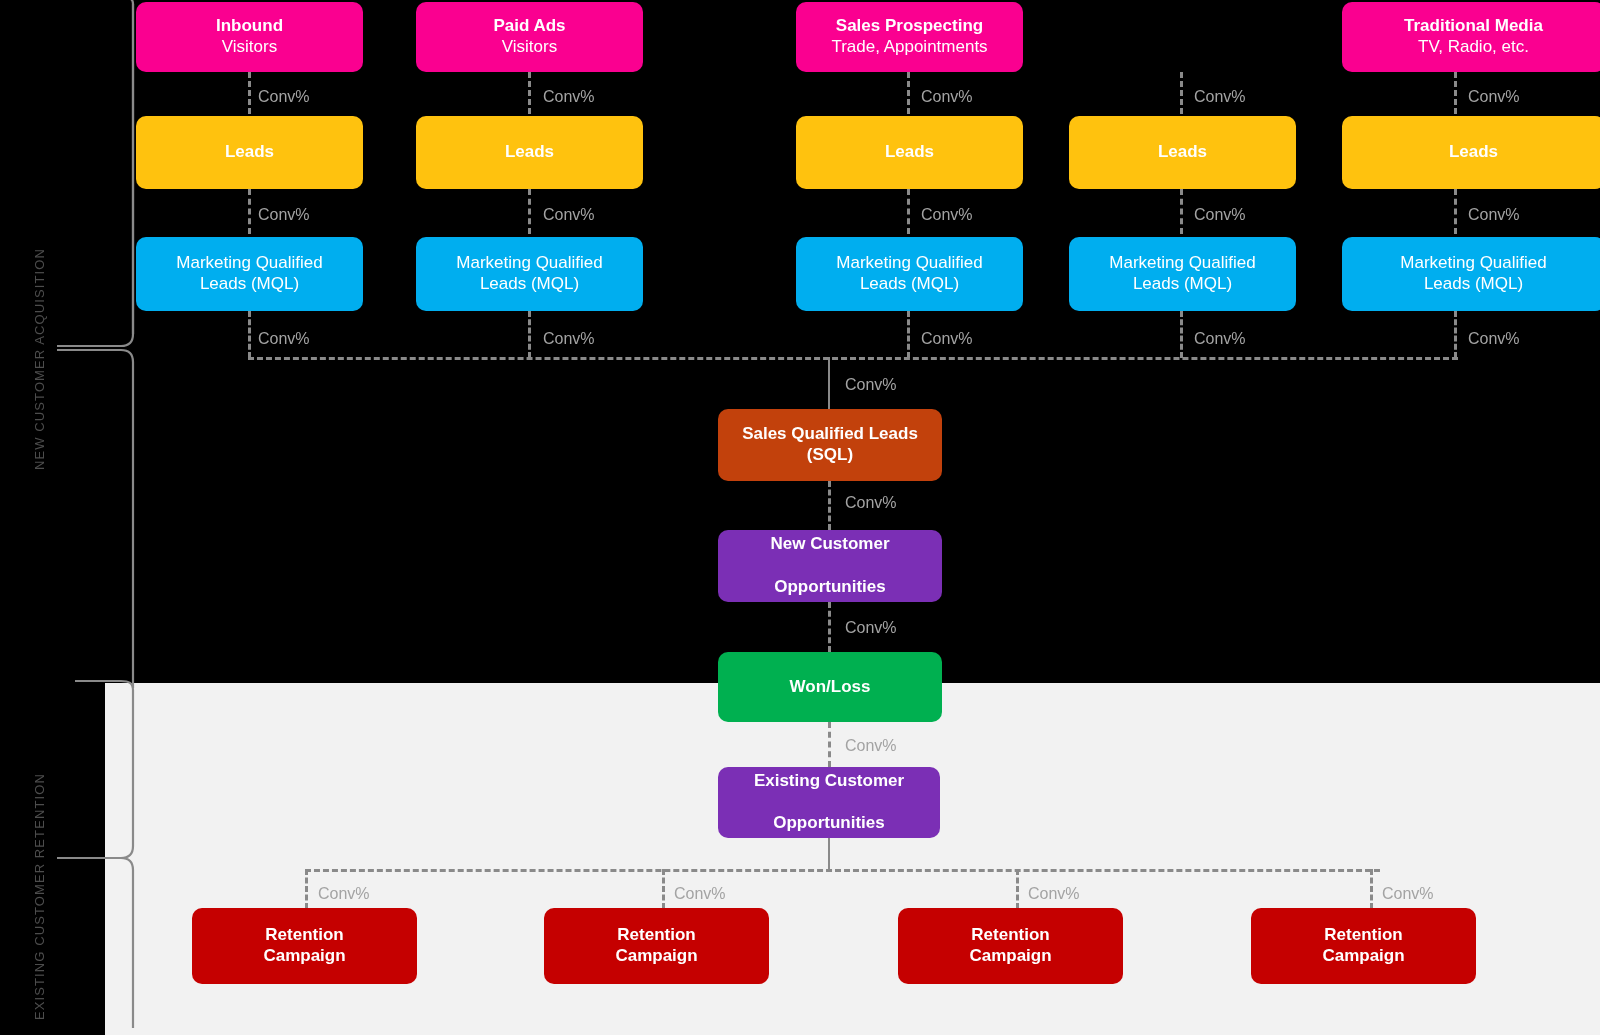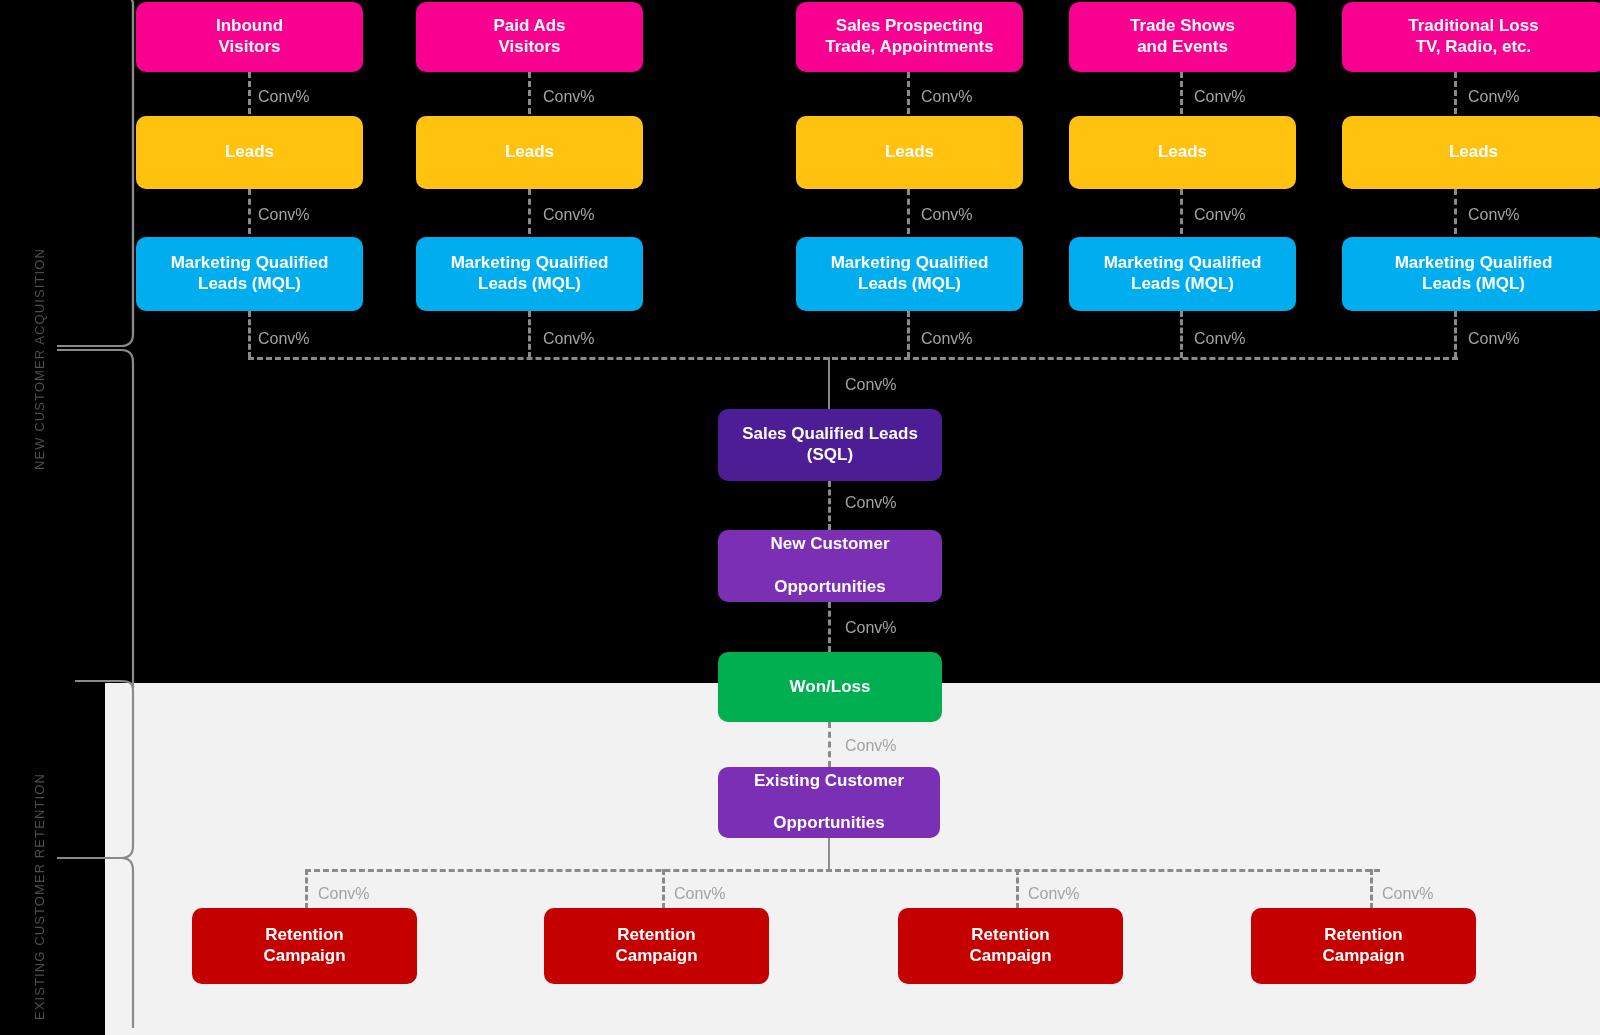--- a/index.html
+++ b/index.html
@@ -7,26 +7,26 @@
   #stage{position:relative;width:1600px;height:1035px;background:#000;overflow:hidden;}
 
   
   #retention-band{position:absolute;left:105px;top:683px;width:1495px;height:352px;background:#f2f2f2;}
 
   
   .node{position:absolute;border-radius:10px;display:flex;flex-direction:column;
         align-items:center;justify-content:center;text-align:center;color:#fff;
         line-height:1.22;box-sizing:border-box;padding:4px 8px;}
   .node .l1{font-weight:bold;}
-  .node .l2{font-weight:bold;}
+  .node .l2{font-weight:normal;}
 
   .pink  {background:#FA0090;}
   .yellow{background:#FFC20E;}
   .blue  {background:#00AEEF;}
-  .red   {background:#4c1d95;}
+  .red   {background:#c2410c;}
   .purple{background:#7B2FB5;justify-content:space-between;}
   .green {background:#00B050;}
   .dred  {background:#C50000;}
 
   
   .vdash{position:absolute;width:0;border-left:3px dashed #8a8a8a;}
   .vsolid{position:absolute;width:0;border-left:2px solid #8a8a8a;}
   .hdash{position:absolute;height:0;border-top:3px dashed #8a8a8a;}
   .conv{position:absolute;color:#a3a3a3;font-size:16px;white-space:nowrap;}
 
@@ -114,40 +114,36 @@
   </div>
   <div class="vdash" style="left:907px;top:189px;height:45px;"></div>
   <div class="conv" style="left:921px;top:206px;">Conv%</div>
   <div class="node blue" style="left:796px;top:237px;width:227px;height:74px;font-size:17px;">
     <span class="l1 l2">Marketing Qualified</span>
     <span class="l2">Leads (MQL)</span>
   </div>
   <div class="vdash" style="left:907px;top:311px;height:47px;"></div>
   <div class="conv" style="left:921px;top:330px;">Conv%</div>
 
-  <div class="node pink" style="left:1069px;top:2px;width:227px;height:70px;font-size:17px;">
-    <span class="l1">Trade Shows</span>
-    <span class="l2">and Events</span>
-  </div>
   <div class="vdash" style="left:1180px;top:72px;height:42px;"></div>
   <div class="conv" style="left:1194px;top:88px;">Conv%</div>
   <div class="node yellow" style="left:1069px;top:116px;width:227px;height:73px;font-size:17px;">
     <span class="l1">Leads</span>
   </div>
   <div class="vdash" style="left:1180px;top:189px;height:45px;"></div>
   <div class="conv" style="left:1194px;top:206px;">Conv%</div>
   <div class="node blue" style="left:1069px;top:237px;width:227px;height:74px;font-size:17px;">
     <span class="l1 l2">Marketing Qualified</span>
     <span class="l2">Leads (MQL)</span>
   </div>
   <div class="vdash" style="left:1180px;top:311px;height:47px;"></div>
   <div class="conv" style="left:1194px;top:330px;">Conv%</div>
 
   <div class="node pink" style="left:1342px;top:2px;width:263px;height:70px;font-size:17px;">
-    <span class="l1">Traditional Loss</span>
+    <span class="l1">Traditional Media</span>
     <span class="l2">TV, Radio, etc.</span>
   </div>
   <div class="vdash" style="left:1454px;top:72px;height:42px;"></div>
   <div class="conv" style="left:1468px;top:88px;">Conv%</div>
   <div class="node yellow" style="left:1342px;top:116px;width:263px;height:73px;font-size:17px;">
     <span class="l1">Leads</span>
   </div>
   <div class="vdash" style="left:1454px;top:189px;height:45px;"></div>
   <div class="conv" style="left:1468px;top:206px;">Conv%</div>
   <div class="node blue" style="left:1342px;top:237px;width:263px;height:74px;font-size:17px;">

